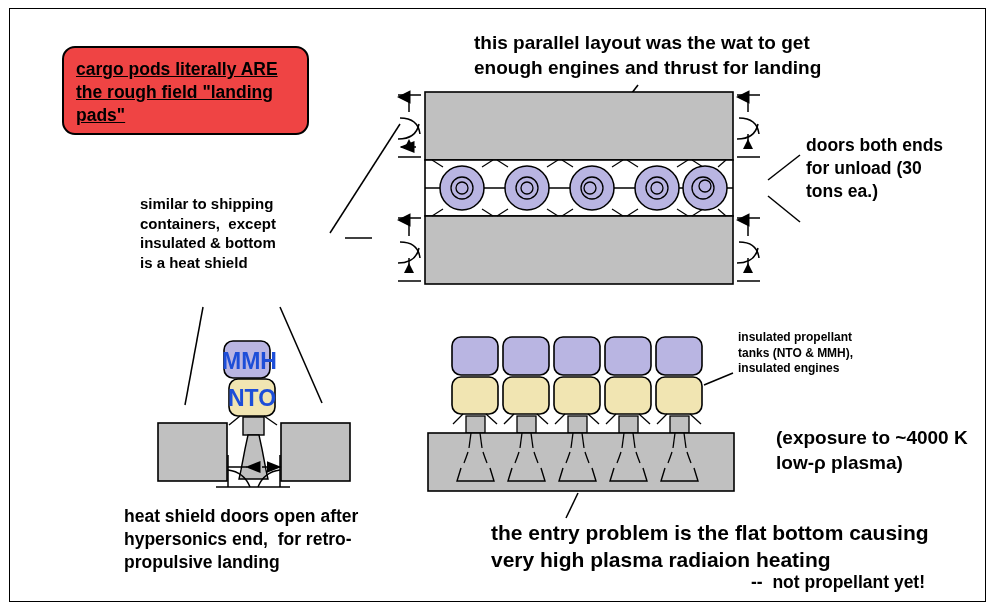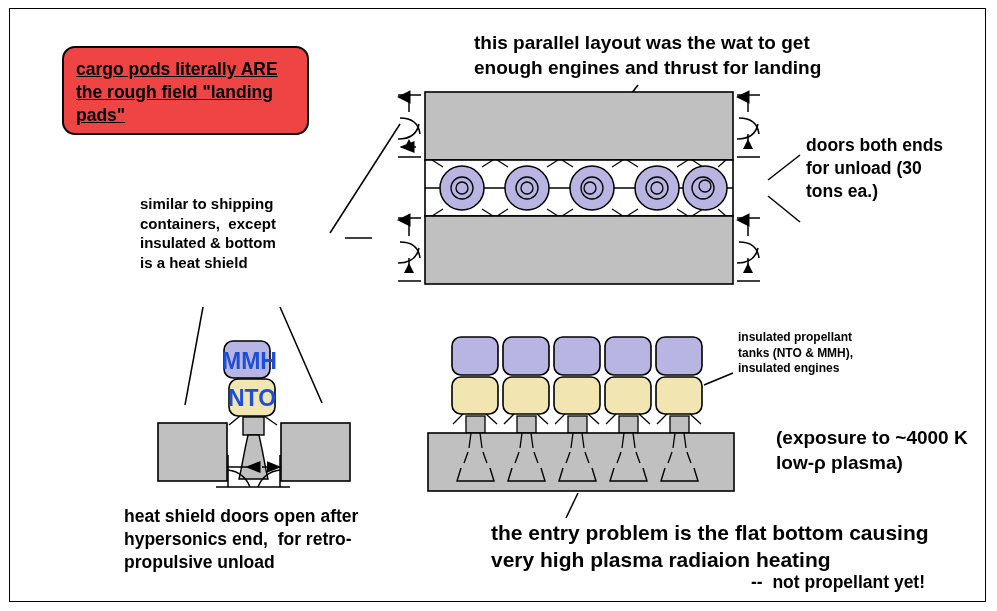--- a/index.html
+++ b/index.html
@@ -325,21 +325,21 @@
 
   <div class="txt" style="left:738px; top:330px; font-size:12px;">insulated propellant
 tanks (NTO &amp; MMH),
 insulated engines</div>
 
   <div class="txt" style="left:738px; top:426px; font-size:19px;margin-left:38px;">(exposure to ~4000 K
 low-ρ plasma)</div>
 
   <div class="txt" style="left:124px; top:505px; font-size:17.5px;">heat shield doors open after
 hypersonics end,  for retro-
-propulsive unload</div>
+propulsive landing</div>
 
   <div class="txt" style="left:491px; top:519px; font-size:21px;">the entry problem is the flat bottom causing
 very high plasma radiaion heating</div>
 
   <div class="txt" style="left:751px; top:571px; font-size:17.5px;">--  not propellant yet!</div>
 
   <div class="tanklabel" style="left:222px; top:348px; font-size:23px;">MMH</div>
 
   <div class="tanklabel" style="left:228px; top:385px; font-size:23px;">NTO</div>
 

